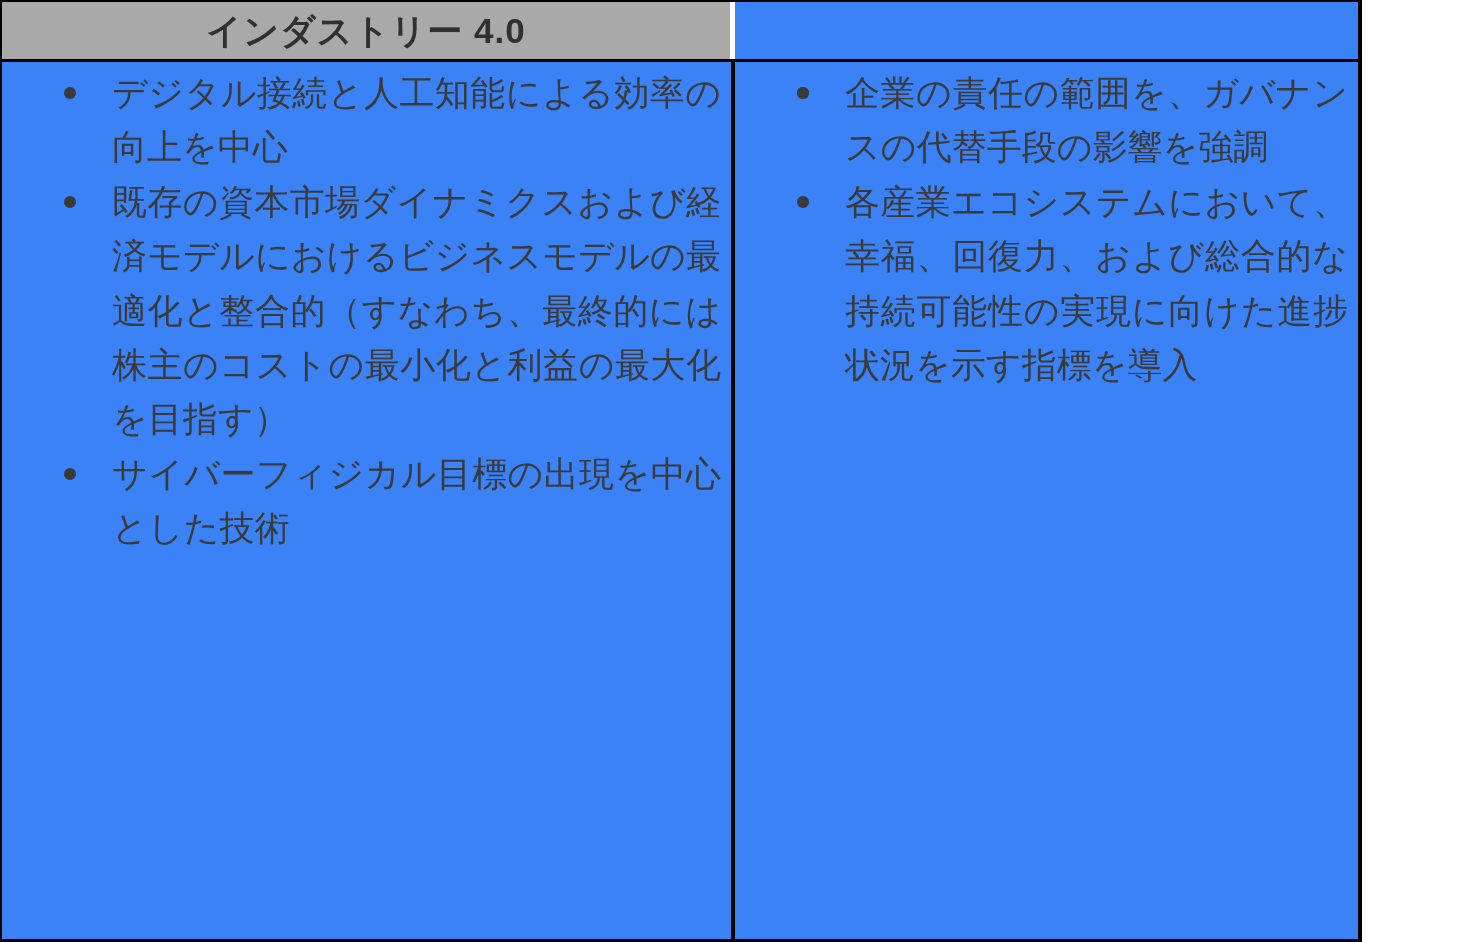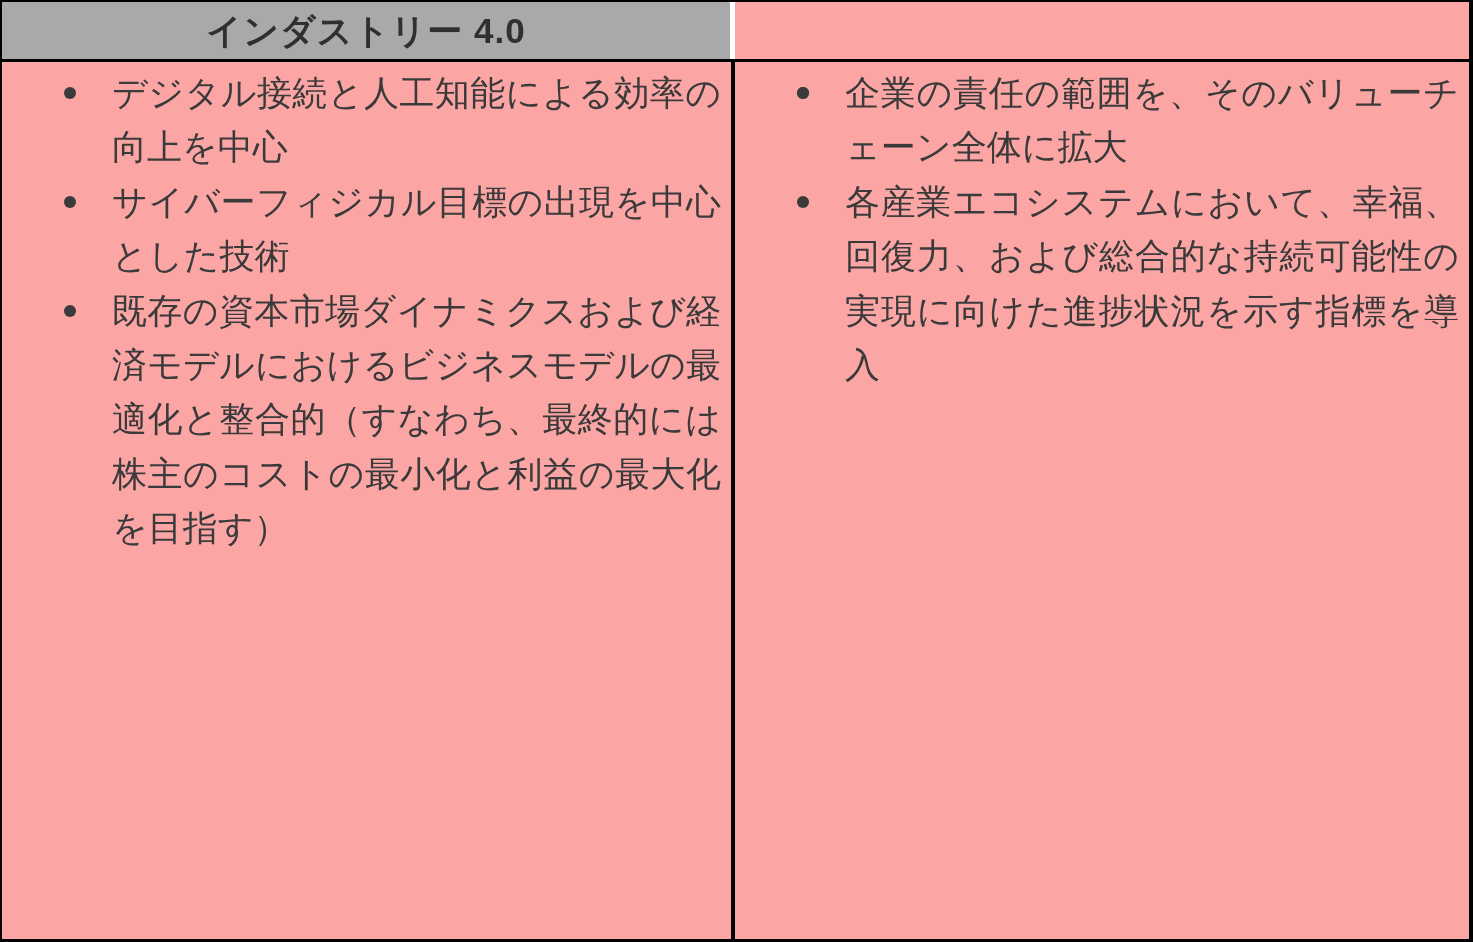--- a/index.html
+++ b/index.html
@@ -3,27 +3,27 @@
 <meta charset="utf-8">
 <style>
   html, body {
     margin: 0;
     padding: 0;
     background: #ffffff;
     font-family: "Liberation Sans", "DejaVu Sans", sans-serif;
   }
   .table-wrap {
     position: relative;
-    width: 1473px;
+    width: 1362px;
     height: 942px;
     box-sizing: border-box;
     border-style: solid;
     border-color: #000000;
     border-width: 2px 4px 3px 2px;
-    background: #fca5a5;
+    background: #3b82f6;
     overflow: hidden;
   }
   .header-row {
     display: grid;
     grid-template-columns: 733px 1fr;
     height: 57px;
     border-bottom: 3px solid #000000;
   }
   .header-cell {
     box-sizing: border-box;
@@ -82,28 +82,28 @@
 
   <div class="header-row">
     <div class="header-cell first">インダストリー 4.0</div>
   </div>
 
   <div class="body-row">
 
     <div class="body-cell first">
       <ul class="bullets">
         <li><span class="dot"></span><span>デジタル接続と人工知能による効率の向上を中心</span></li>
+        <li><span class="dot"></span><span>既存の資本市場ダイナミクスおよび経済モデルにおけるビジネスモデルの最適化と整合的（すなわち、最終的には株主のコストの最小化と利益の最大化を目指す）</span></li>
         <li><span class="dot"></span><span>サイバーフィジカル目標の出現を中心とした技術</span></li>
-        <li><span class="dot"></span><span>既存の資本市場ダイナミクスおよび経済モデルにおけるビジネスモデルの最適化と整合的（すなわち、最終的には株主のコストの最小化と利益の最大化を目指す）</span></li>
       </ul>
     </div>
 
     <div class="body-cell">
       <ul class="bullets">
         <li><span class="dot"></span></li>
-        <li><span class="dot"></span><span>企業の責任の範囲を、そのバリューチェーン全体に拡大</span></li>
+        <li><span class="dot"></span><span>企業の責任の範囲を、ガバナンスの代替手段の影響を強調</span></li>
         <li><span class="dot"></span><span>各産業エコシステムにおいて、幸福、回復力、および総合的な持続可能性の実現に向けた進捗状況を示す指標を導入</span></li>
       </ul>
     </div>
 
   </div>
 
 </div>
 
 </body></html>

